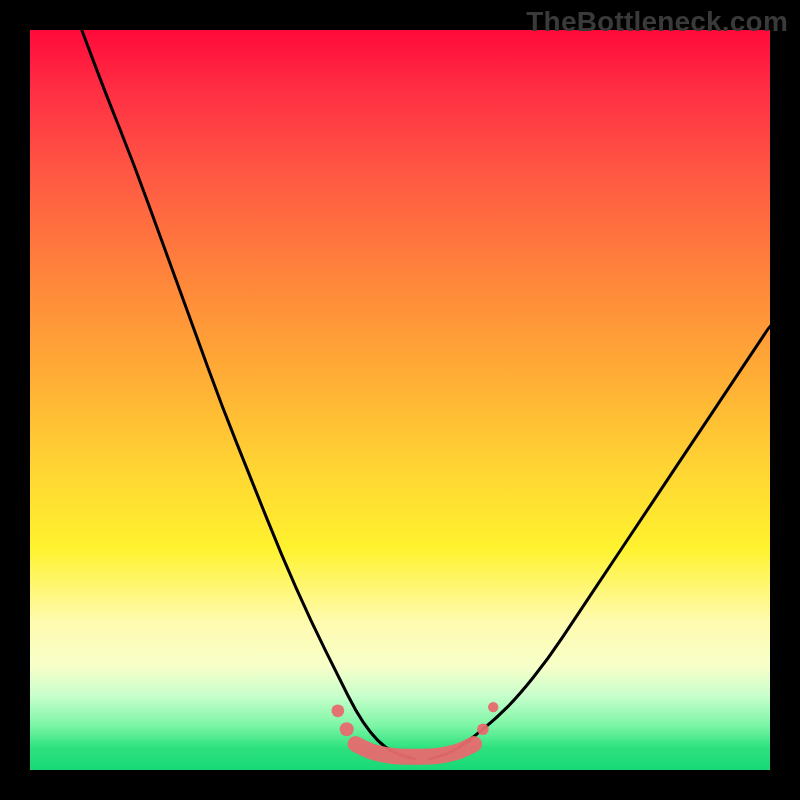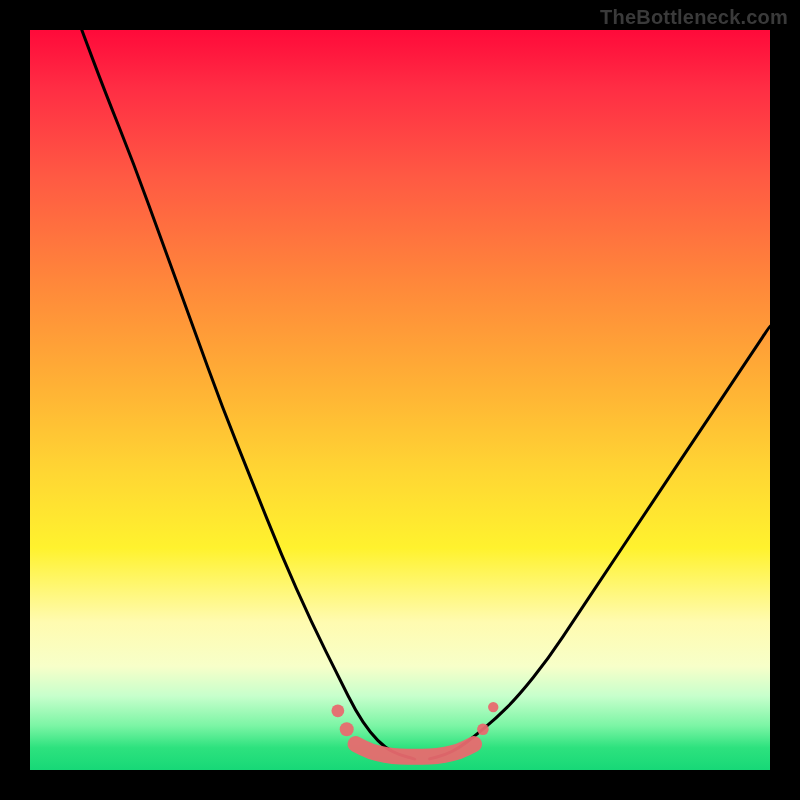--- a/index.html
+++ b/index.html
@@ -39,21 +39,21 @@
       #7cf5a5 94%,
       #2de27e 97%,
       #17d877 100%
     );
   }
   .watermark {
     position: absolute;
     top: 6px;
     right: 12px;
     color: #3a3a3a;
-    font-size: 20px;
+    font-size: 28px;
     font-weight: 600;
     letter-spacing: 0.2px;
     font-family: Arial, Helvetica, sans-serif;
   }
   svg.curves {
     position: absolute;
     left: 0;
     top: 0;
     width: 740px;
     height: 740px;

